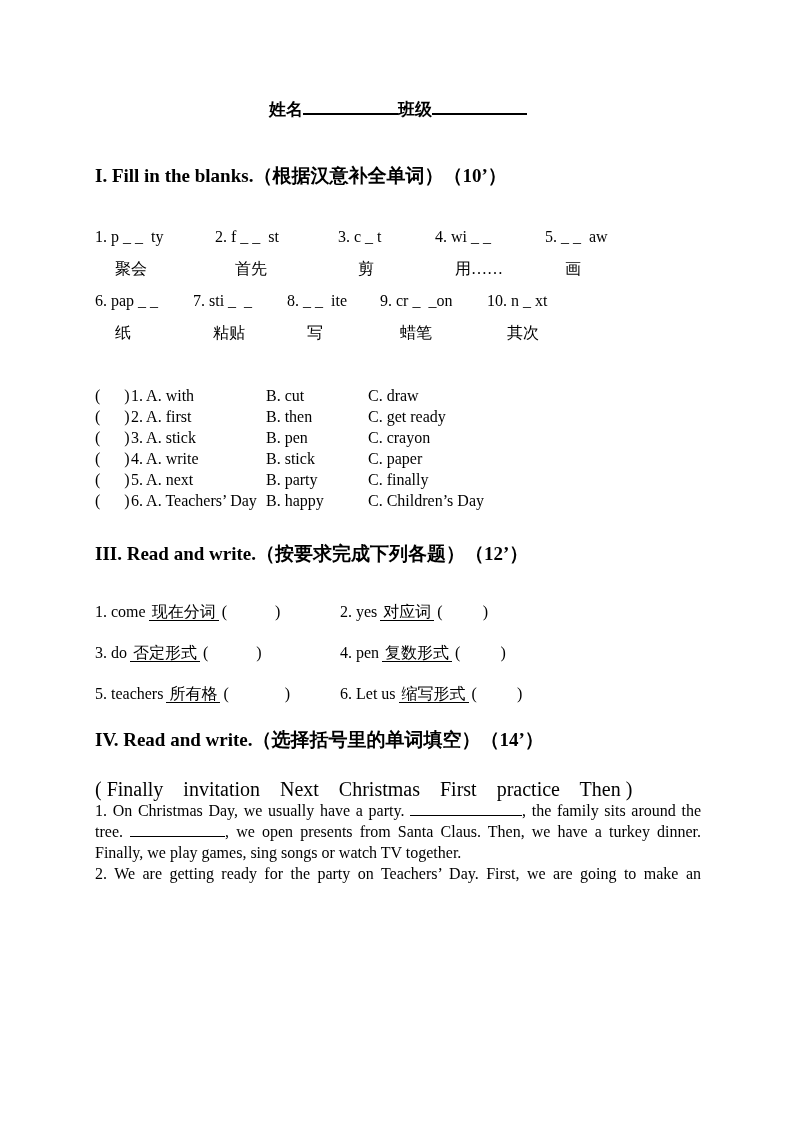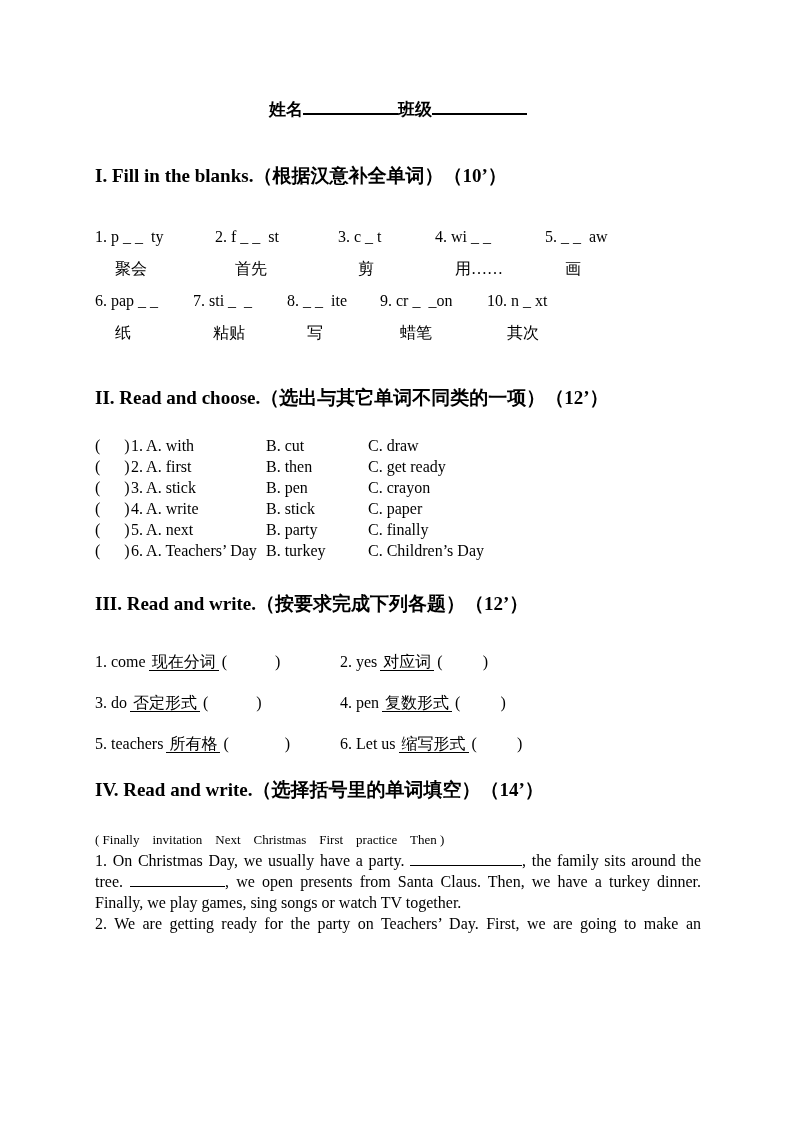--- a/index.html
+++ b/index.html
@@ -33,21 +33,21 @@
 
   .sec3 { margin-bottom: 22px; }
   .sec3 .sec-heading { margin-bottom: 34px; }
   .s3-row { display: flex; font-size: 16px; line-height: 22px; margin-bottom: 19px; }
   .s3-item1 { width: 245px; }
   .s3-word { }
   .s3-type { border-bottom: 1px solid #000; padding: 0 3px; margin: 0 3px; }
   .s3-blank { white-space: pre; }
 
   .sec4 .sec-heading { margin-bottom: 26px; }
-  .word-bank { font-size: 13px; line-height: 21px; white-space: pre; }
+  .word-bank { font-size: 20px; line-height: 21px; white-space: pre; }
   .para { font-size: 16px; line-height: 21px; text-align: justify; }
   .para-last { text-align: justify; text-align-last: justify; }
   .iblank { display: inline-block; border-bottom: 1px solid #000; height: 12px; vertical-align: baseline; }
   .w1 { width: 112px; }
   .w2 { width: 95px; }
 </style>
 </head>
 <body>
 
 <div class="page">
@@ -99,21 +99,20 @@
         <div class="s1-zh">蜡笔</div>
       </div>
       <div class="s1-cell">
         <div class="s1-en">10. n _ xt</div>
         <div class="s1-zh">其次</div>
       </div>
     </div>
   </div>
 
   <div class="sec2">
-    <div class="sec-heading">II. Read and choose.（选出与其它单词不同类的一项）（12’）</div>
 
     <div class="s2-row">
       <span class="s2-paren">(      )</span>
       <span class="s2-a">1. A. with</span>
       <span class="s2-b">B. cut</span>
       <span class="s2-c">C. draw</span>
     </div>
     <div class="s2-row">
       <span class="s2-paren">(      )</span>
       <span class="s2-a">2. A. first</span>
@@ -134,21 +133,21 @@
     </div>
     <div class="s2-row">
       <span class="s2-paren">(      )</span>
       <span class="s2-a">5. A. next</span>
       <span class="s2-b">B. party</span>
       <span class="s2-c">C. finally</span>
     </div>
     <div class="s2-row">
       <span class="s2-paren">(      )</span>
       <span class="s2-a">6. A. Teachers’ Day</span>
-      <span class="s2-b">B. turkey</span>
+      <span class="s2-b">B. happy</span>
       <span class="s2-c">C. Children’s Day</span>
     </div>
   </div>
 
   <div class="sec3">
     <div class="sec-heading">III. Read and write.（按要求完成下列各题）（12’）</div>
 
     <div class="s3-row">
       <span class="s3-item1"><span class="s3-word">1. come</span><span class="s3-type">现在分词</span><span class="s3-blank">(            )</span></span>
       <span class="s3-item2"><span class="s3-word">2. yes</span><span class="s3-type">对应词</span><span class="s3-blank">(          )</span></span>

